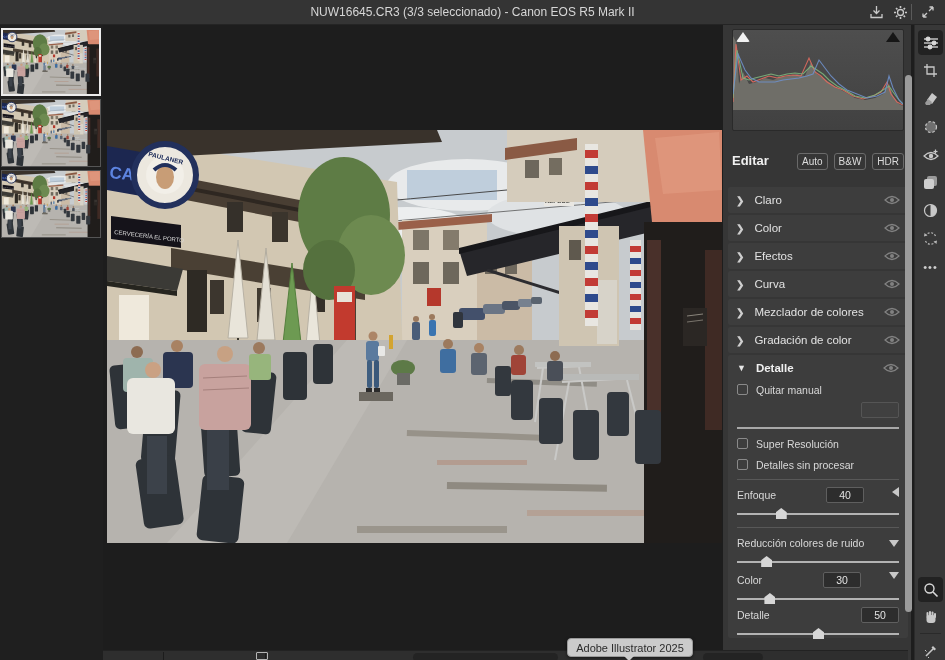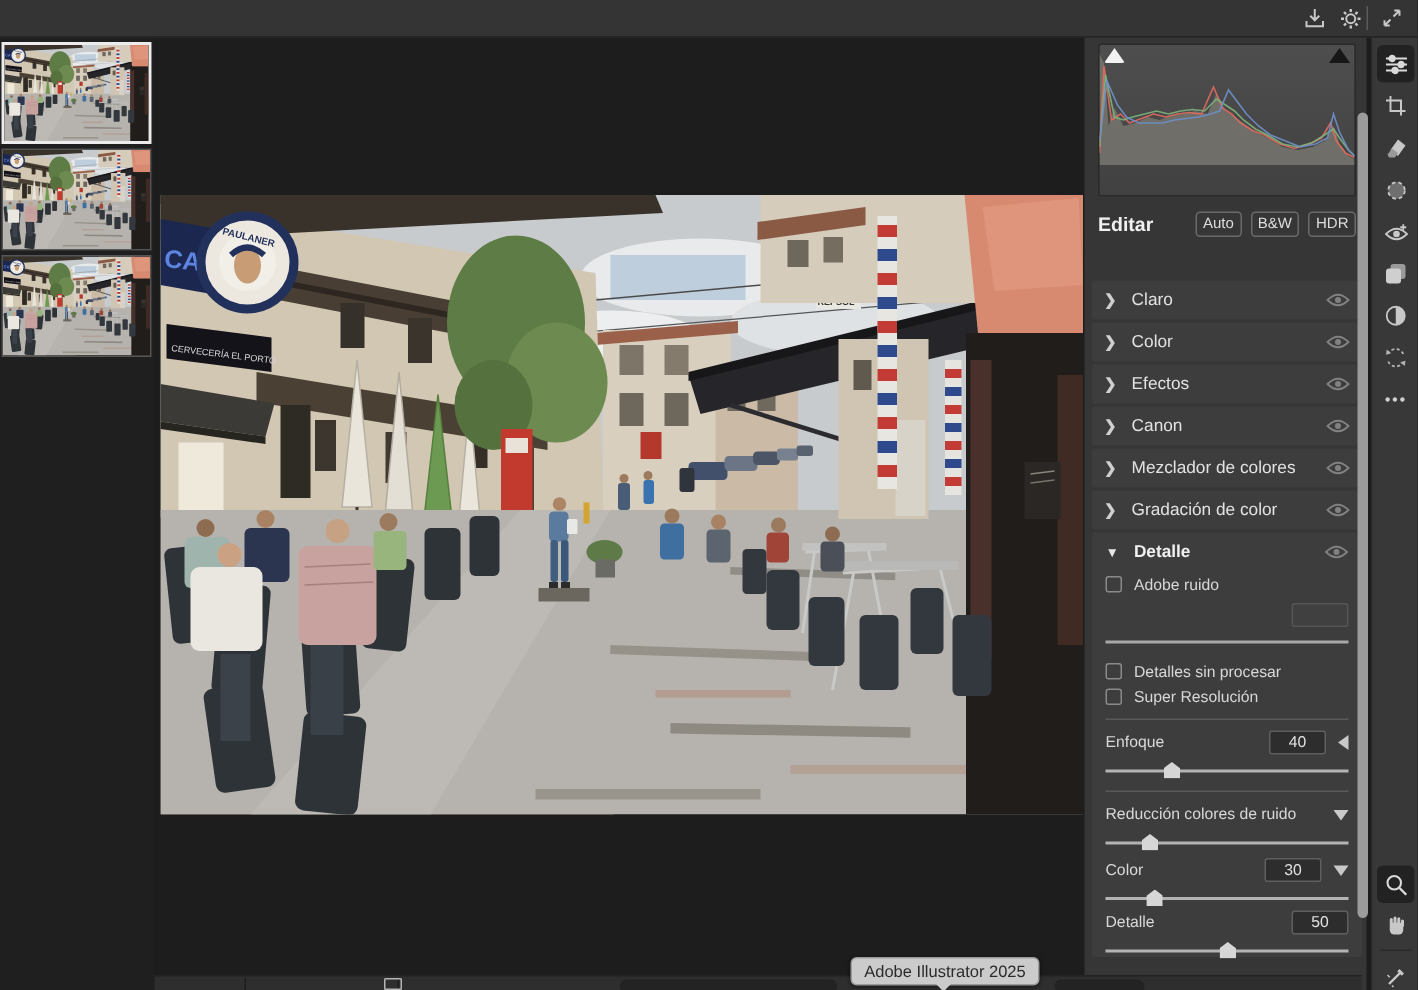--- a/index.html
+++ b/index.html
@@ -50,22 +50,22 @@
   .clip-btn { position:absolute; top:2px; width:16px; height:14px; display:flex;
               align-items:flex-start; justify-content:center; cursor:pointer; }
   .tri-up-light { width:0; height:0; border-left:7px solid transparent; border-right:7px solid transparent;
                   border-bottom:10px solid #f2f2f2; border-radius:2px; }
   .tri-up-dark  { width:0; height:0; border-left:7px solid transparent; border-right:7px solid transparent;
                   border-bottom:10px solid #161616; }
   #exif-row { position:absolute; left:0; bottom:0; width:100%; height:20px;
      display:flex; align-items:center; justify-content:space-between; padding:0 8px;
      font-size:9.5px; color:#d2d2d2; }
 
-  #edit-header { position:absolute; left:9px; top:112px; width:172px; height:24px;
-     display:flex; align-items:center; }
+  #edit-header { position:absolute; left:9px; top:128px; width:172px; height:24px;
+     display:flex; align-items:flex-start; }
   #edit-title { color:#f0f0f0; font-size:13px; font-weight:bold; }
   .mini-btn { margin-left:6px; padding:2px 4px; border:1px solid #6a6a6a; border-radius:3px;
               color:#dcdcdc; font-size:10px; background:transparent; cursor:pointer; }
   #edit-buttons { margin-left:auto; display:flex; }
 
   #perfil-row { position:absolute; left:9px; top:138px; width:172px; height:26px;
      border-top:1px solid #2c2c2c; display:flex; align-items:center; }
   #perfil-label { color:#c4c4c4; font-size:11px; }
   #perfil-select { margin-left:8px; width:105px; height:18px; background:#2b2b2b;
      border:1px solid #5d5d5d; border-radius:3px; display:flex; align-items:center;
@@ -95,21 +95,21 @@
             border-radius:2px; color:#e2e2e2; font-size:10.5px; display:flex;
             align-items:center; justify-content:center; }
   .valbox.empty { background:#404040; border-color:#555; }
 
   .slider-row { position:relative; height:14px; margin-top:3px; }
   .track { position:absolute; left:0; right:0; top:6px; height:2px; background:#b3b3b3; }
   .thumb-knob { position:absolute; top:1px; width:11px; height:11px; background:#d6d6d6;
      clip-path:polygon(50% 0,100% 38%,100% 100%,0 100%,0 38%); cursor:pointer; }
   .param-row { display:flex; align-items:center; height:18px; }
   .param-label { color:#d8d8d8; font-size:10.5px; }
-  .param-right { margin-left:auto; display:flex; align-items:center; }
+  .param-right { margin-left:auto; display:flex; align-items:flex-start;gap:20px; }
   .tri-left { width:0; height:0; border-top:5px solid transparent; border-bottom:5px solid transparent;
               border-right:7px solid #c8c8c8; margin-left:8px; cursor:pointer; }
   .tri-down { width:0; height:0; border-left:5px solid transparent; border-right:5px solid transparent;
               border-top:7px solid #c8c8c8; margin-left:8px; cursor:pointer; }
   .divider { height:1px; background:#6a6a6a; opacity:.6; margin:6px 0; }
   
 
   #scrollbar { position:absolute; left:905px; top:75px; width:7px; height:537px;
      background:#9b9b9b; border-radius:4px; z-index:25; cursor:pointer; }
 
@@ -341,20 +341,21 @@
   </symbol>
 
   <symbol id="eye-icon" viewBox="0 0 16 10">
     <path d="M1,5 Q8,-2 15,5 Q8,12 1,5 Z" fill="none" stroke="#b9b9b9" stroke-width="1.2"></path>
     <circle cx="8" cy="5" r="2" fill="#b9b9b9"></circle>
   </symbol>
   </defs>
 </svg>
 
 <div id="titlebar">
+  <div id="title-text">NUW16645.CR3 (3/3 seleccionado) -  Canon EOS R5 Mark II</div>
   <div class="tb-icon" style="left:866px">
     <svg width="15" height="15" viewBox="0 0 15 15">
         <path d="M7.5,1 v7 M4.5,5.5 L7.5,8.5 L10.5,5.5" stroke="#c9c9c9" stroke-width="1.3" fill="none"></path>
         <path d="M2,9 v3.5 h11 V9" stroke="#c9c9c9" stroke-width="1.3" fill="none"></path>
       </svg>
   </div>
   <div class="tb-icon" style="left:890px">
     <svg width="15" height="15" viewBox="0 0 15 15">
         <circle cx="7.5" cy="7.5" r="3" fill="none" stroke="#c9c9c9" stroke-width="1.3"></circle>
         <g stroke="#c9c9c9" stroke-width="1.6">
@@ -449,21 +450,21 @@
   </div>
   <div class="section-row" style="top:218px">
     <span class="chev-r">❯</span>
     <span class="section-label">Efectos</span>
     <svg class="eye" width="16" height="10">
         <use href="#eye-icon"></use>
       </svg>
   </div>
   <div class="section-row" style="top:246px">
     <span class="chev-r">❯</span>
-    <span class="section-label">Canon</span>
+    <span class="section-label">Curva</span>
     <svg class="eye" width="16" height="10">
         <use href="#eye-icon"></use>
       </svg>
   </div>
   <div class="section-row" style="top:274px">
     <span class="chev-r">❯</span>
     <span class="section-label">Mezclador de colores</span>
     <svg class="eye" width="16" height="10">
         <use href="#eye-icon"></use>
       </svg>
@@ -480,36 +481,36 @@
     <div id="detalle-header">
       <span class="chev-d">▼</span>
       <span id="detalle-title">Detalle</span>
       <svg class="eye" width="16" height="10">
           <use href="#eye-icon"></use>
         </svg>
     </div>
 
     <div class="cb-row">
       <span class="checkbox"></span>
-      <span class="cb-label">Adobe ruido</span>
+      <span class="cb-label">Quitar manual</span>
     </div>
     <div style="display:flex; justify-content:flex-end; margin-top:4px;">
       <div class="valbox empty"></div>
     </div>
     <div class="slider-row">
       <div class="track" style="background:#a8a8a8;"></div>
     </div>
 
+    <div class="cb-row">
+      <span class="checkbox"></span>
+      <span class="cb-label">Super Resolución</span>
+    </div>
     <div class="cb-row" style="margin-top:4px">
       <span class="checkbox"></span>
       <span class="cb-label">Detalles sin procesar</span>
-    </div>
-    <div class="cb-row">
-      <span class="checkbox"></span>
-      <span class="cb-label">Super Resolución</span>
     </div>
 
     <div class="divider"></div>
 
     <div class="param-row">
       <span class="param-label">Enfoque</span>
       <span class="param-right">
         <span class="valbox">40</span>
         <span class="tri-left"></span>
       </span>

